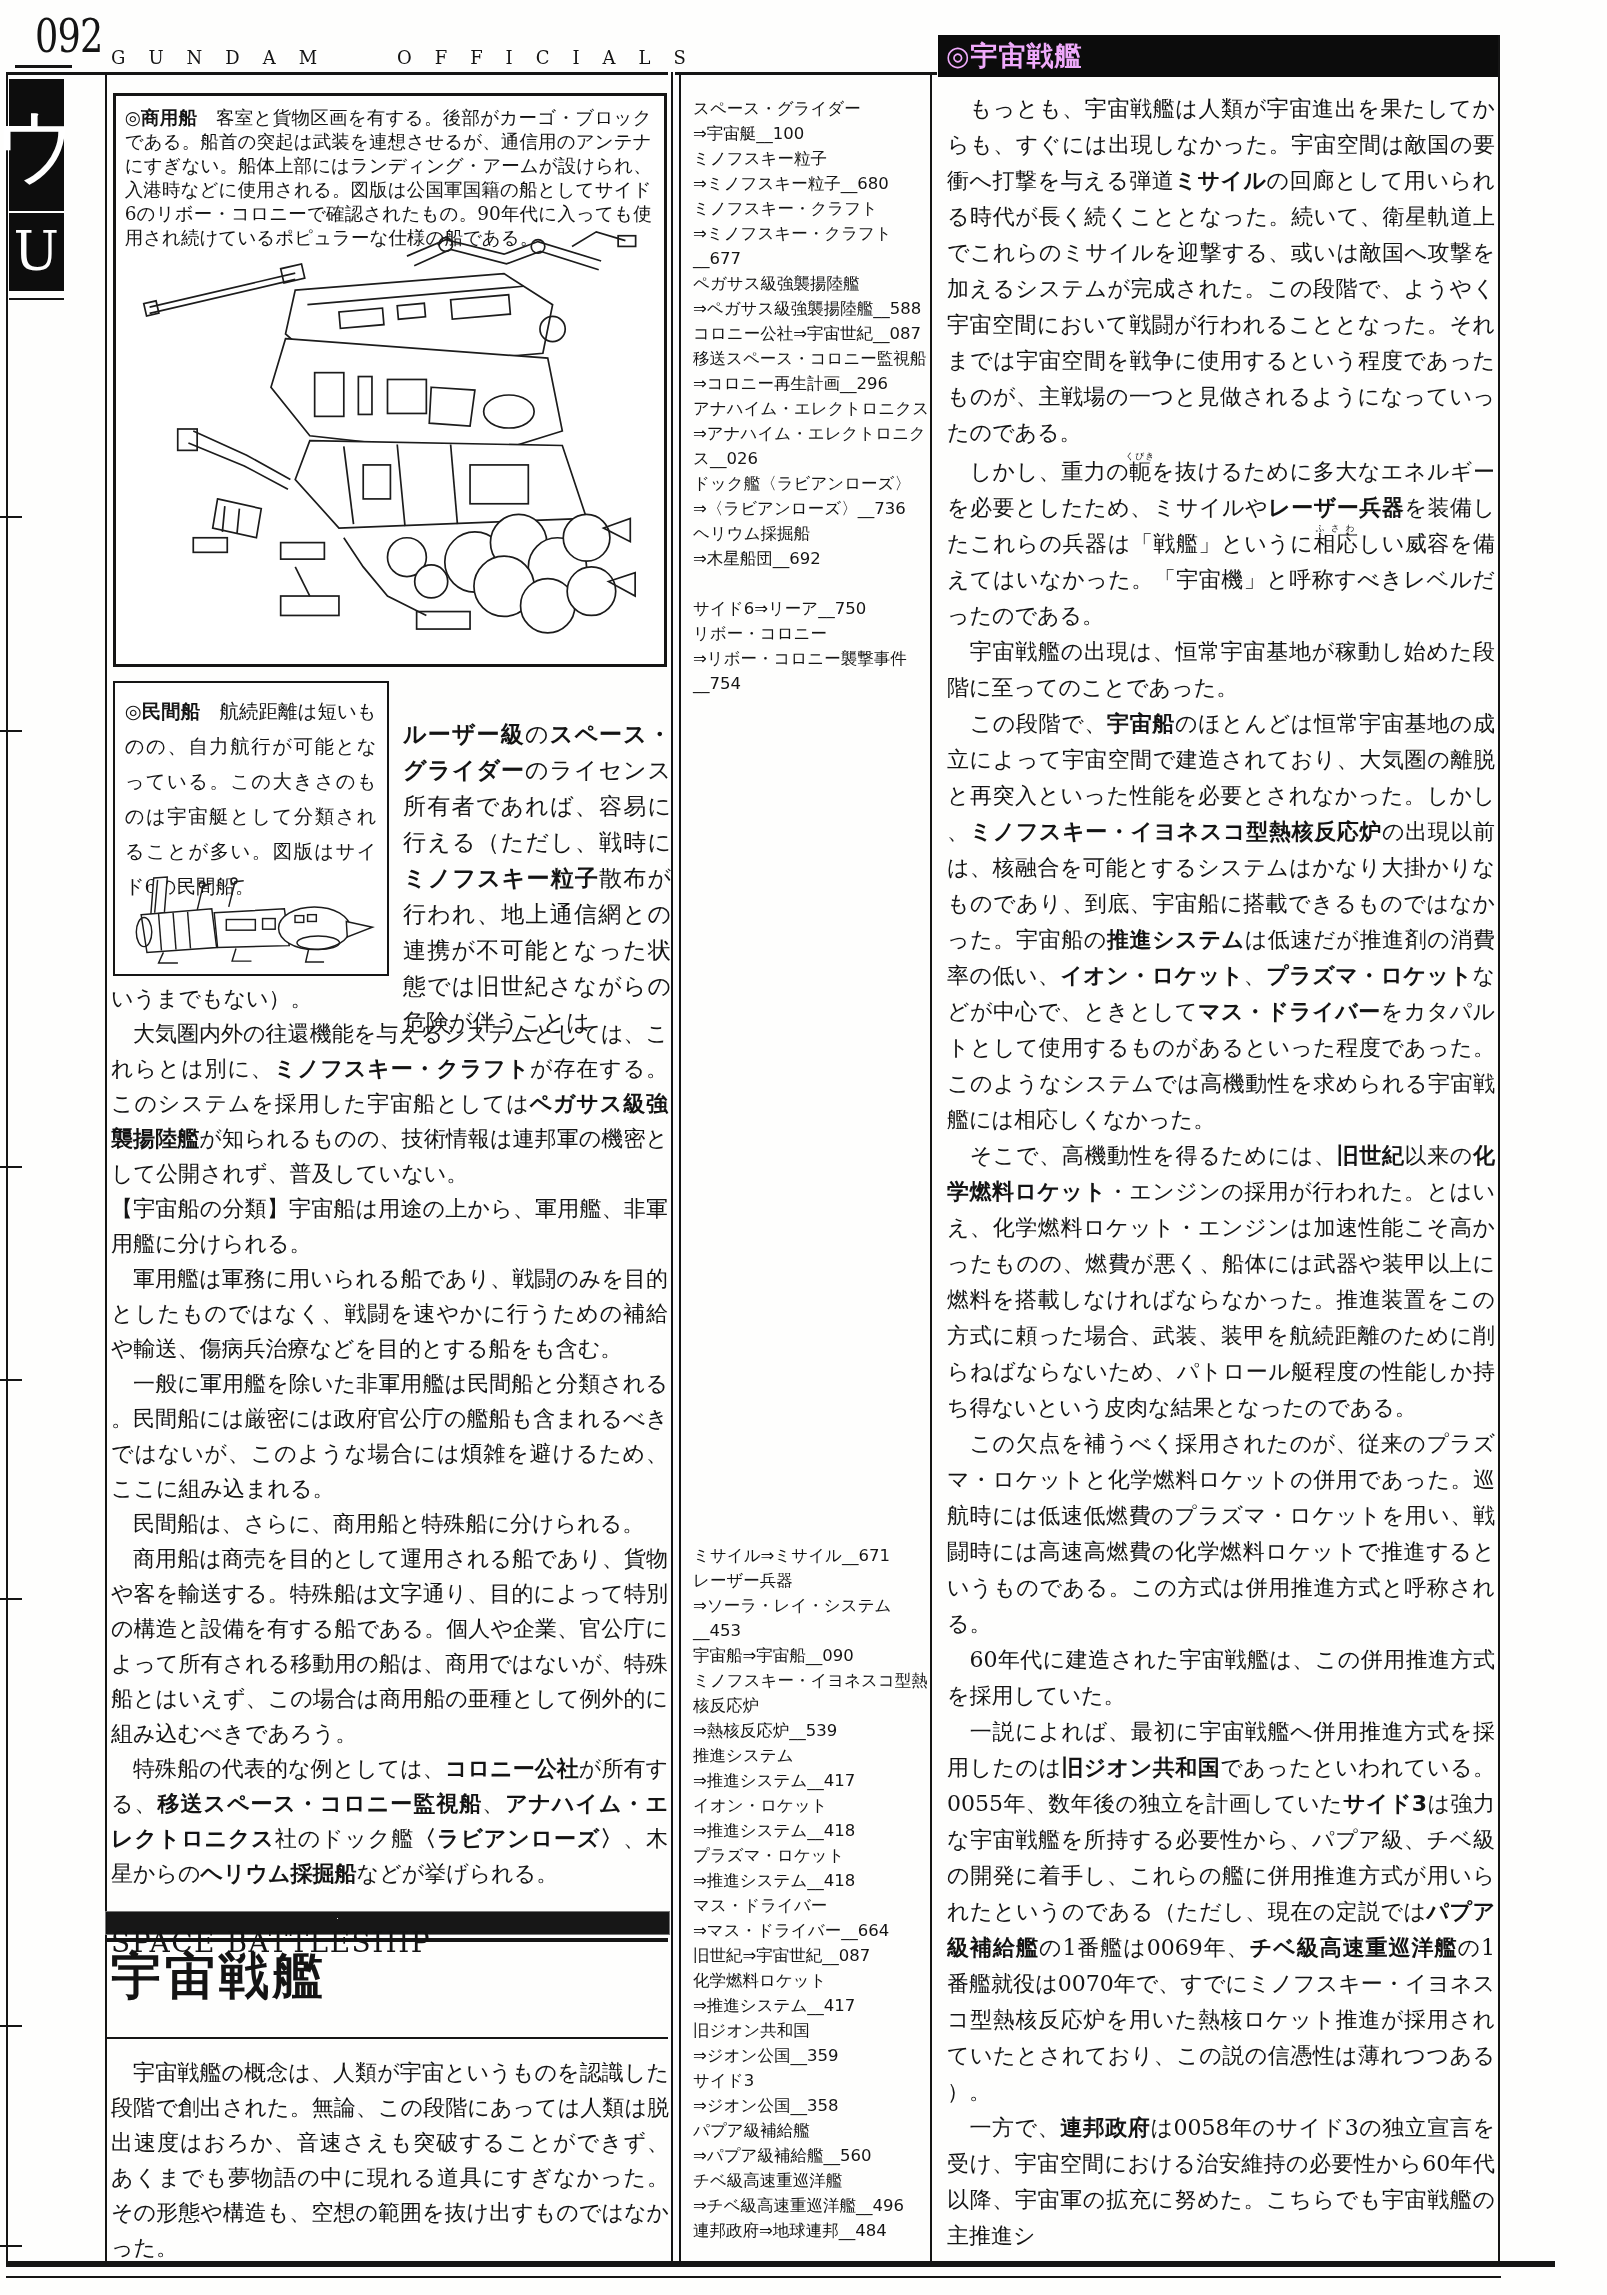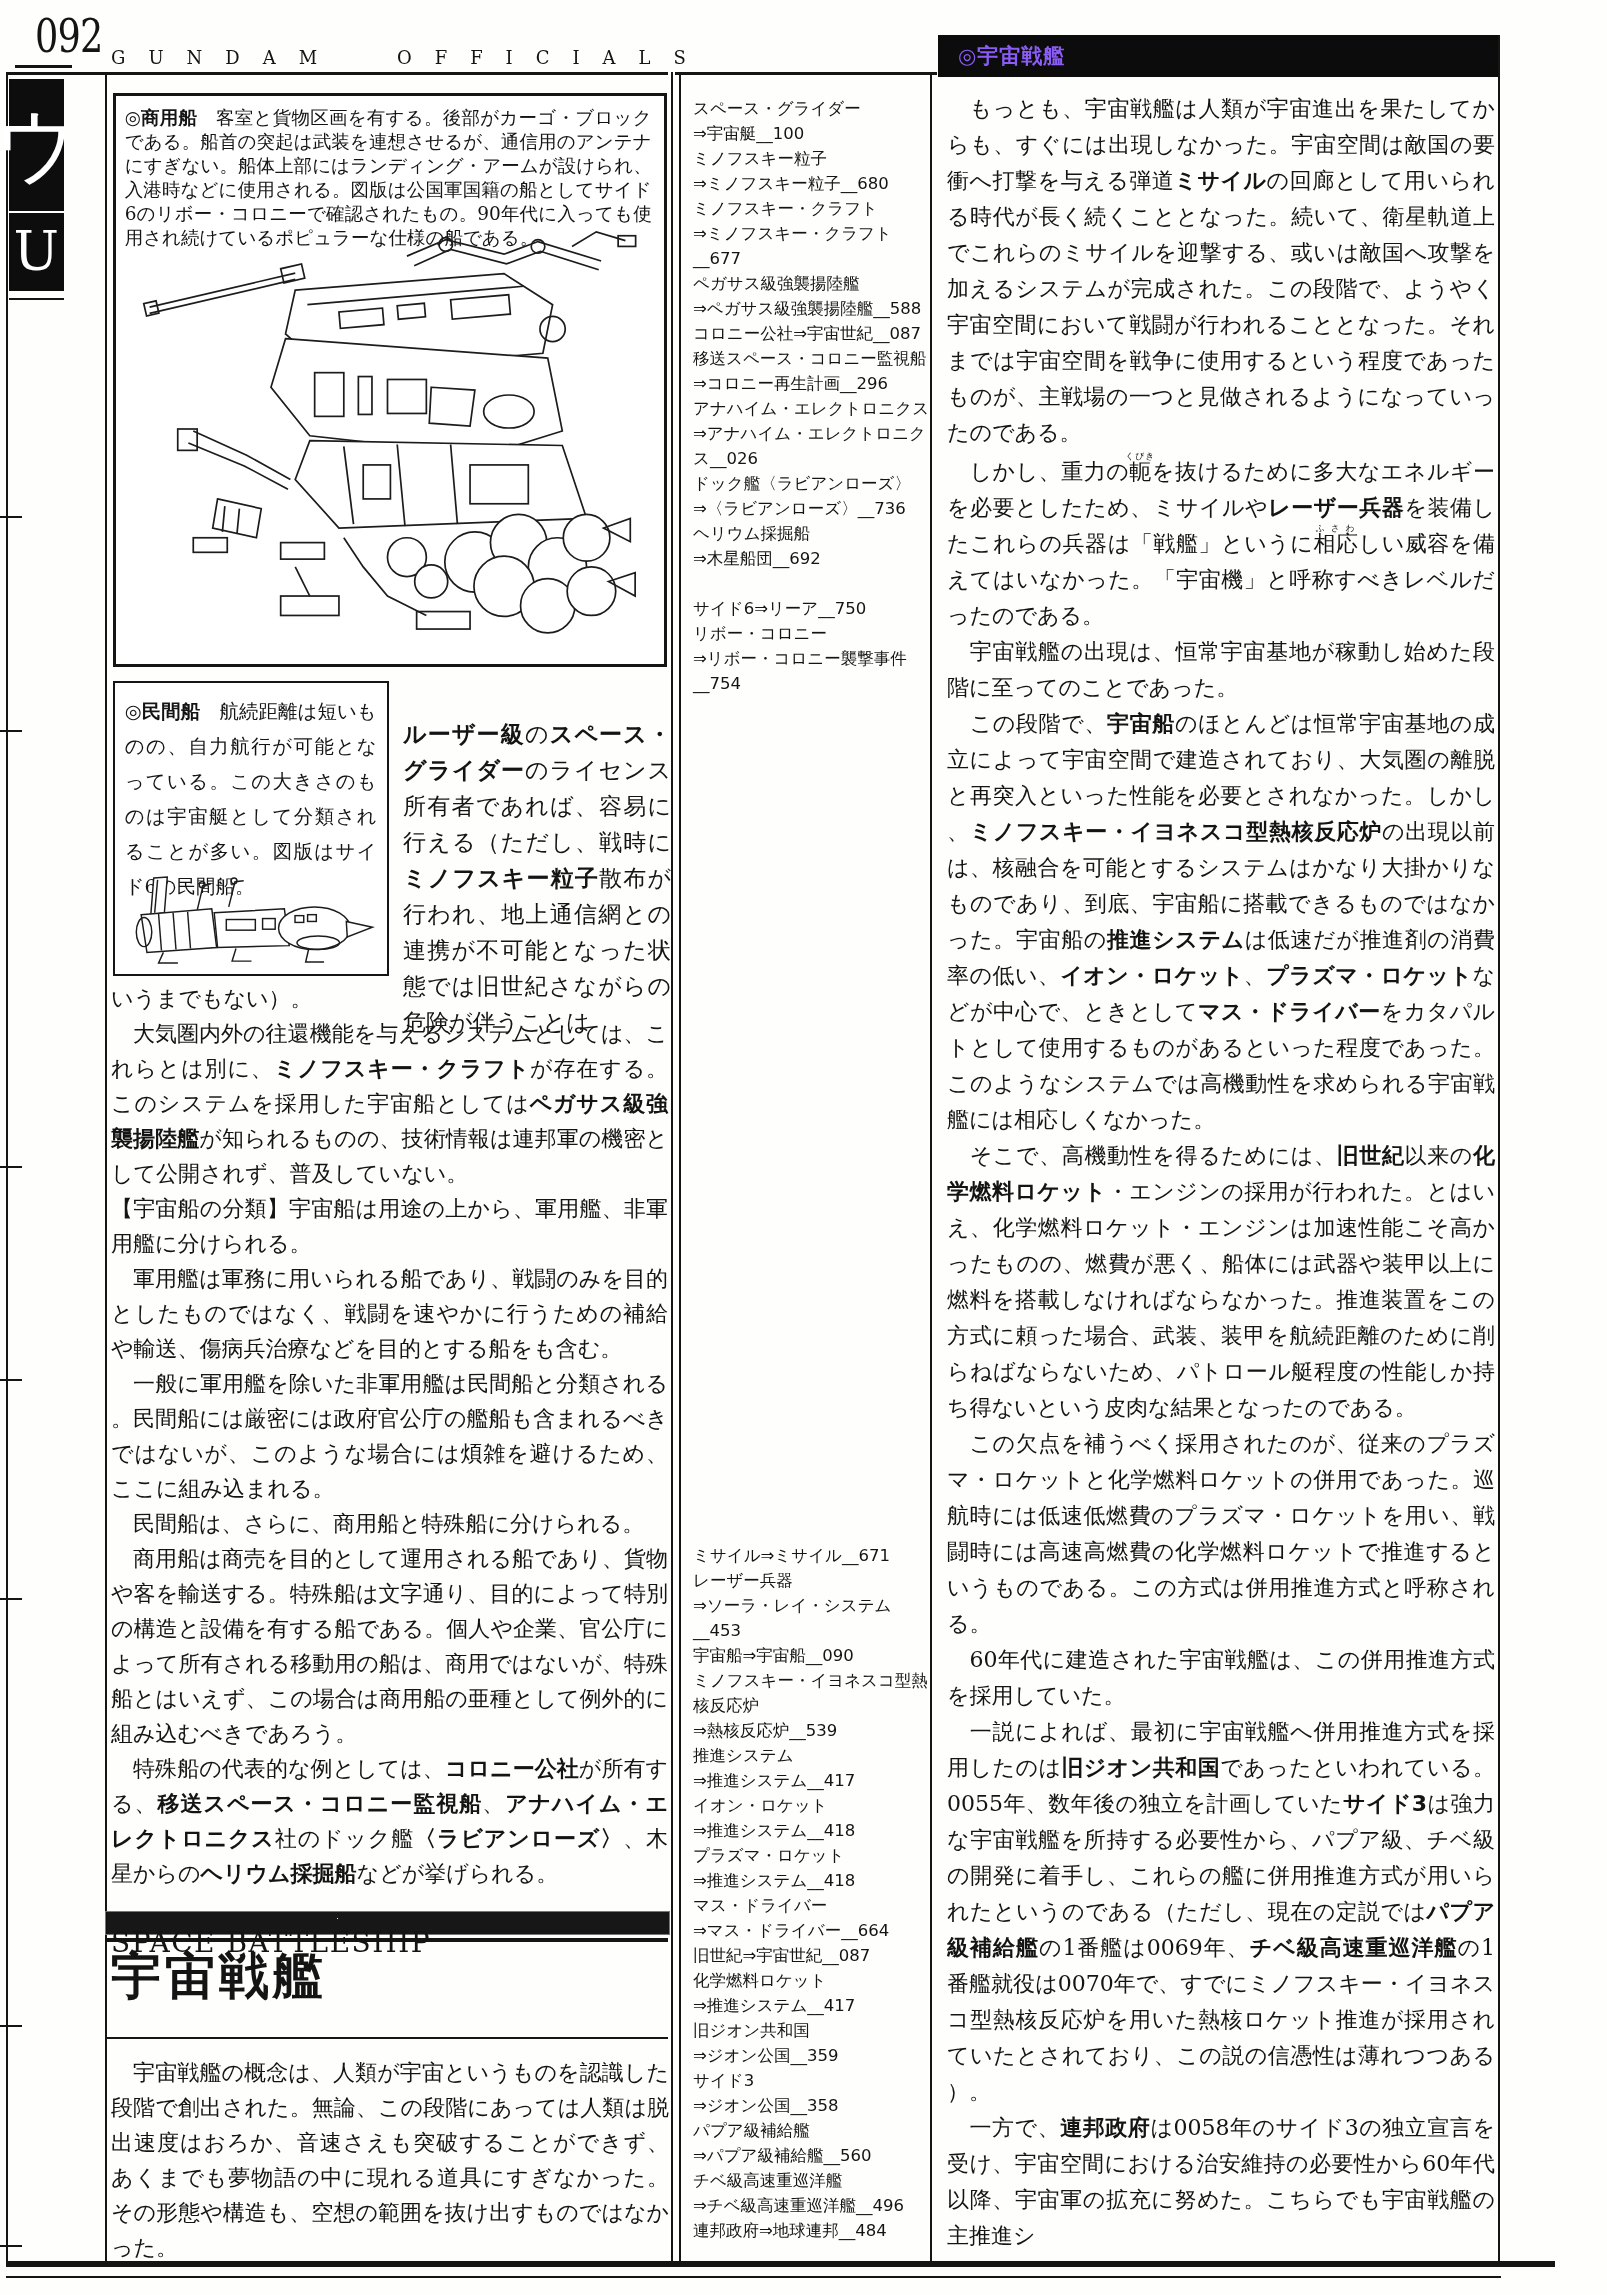--- a/index.html
+++ b/index.html
@@ -27,21 +27,21 @@
 
   <div class="abs" style="left:35px;top:7.8px;font-size:47px;letter-spacing:-1px;transform:scaleX(.78);transform-origin:left top;">092</div>
   <div class="hline" style="left:14.6px;top:65px;width:57px;height:2.9px;"></div>
 
   <div class="abs" style="left:111px;top:47px;font-size:18px;letter-spacing:23px;word-spacing:28px;white-space:nowrap;">GUNDAM OFFICIALS</div>
 
   <div class="hline" style="left:5.8px;top:72px;width:662px;height:2.9px;"></div>
   <div class="hline" style="left:675px;top:72px;width:262px;height:2.9px;"></div>
 
   <div class="abs" style="left:938px;top:35px;width:560px;height:42px;background:#0c0c0c;display:flex;align-items:center;">
-    <span style="color:#8b5cf6;font-family:'DejaVu Sans','Liberation Sans',sans-serif;font-weight:700;font-size:21px;margin-left:20px;letter-spacing:1px;">◎宇宙戦艦</span>
+    <span style="color:#f0abfc;font-family:'DejaVu Sans','Liberation Sans',sans-serif;font-weight:700;font-size:27px;margin-left:8px;letter-spacing:1px;">◎宇宙戦艦</span>
   </div>
 
   <div class="vline" style="left:5.8px;top:72px;width:2.4px;height:2190px;"></div>
   <div class="vline" style="left:105px;top:72px;width:2.4px;height:2190px;"></div>
   <div class="vline" style="left:671px;top:72px;width:2.4px;height:2190px;"></div>
   <div class="vline" style="left:679px;top:72px;width:1.9px;height:2190px;"></div>
   <div class="vline" style="left:930px;top:72px;width:1.9px;height:2190px;"></div>
   <div class="vline" style="left:1498px;top:35px;width:2.4px;height:2228px;"></div>
 
   <div class="hline" style="left:5.8px;top:2261px;width:1549px;height:5.8px;"></div>

